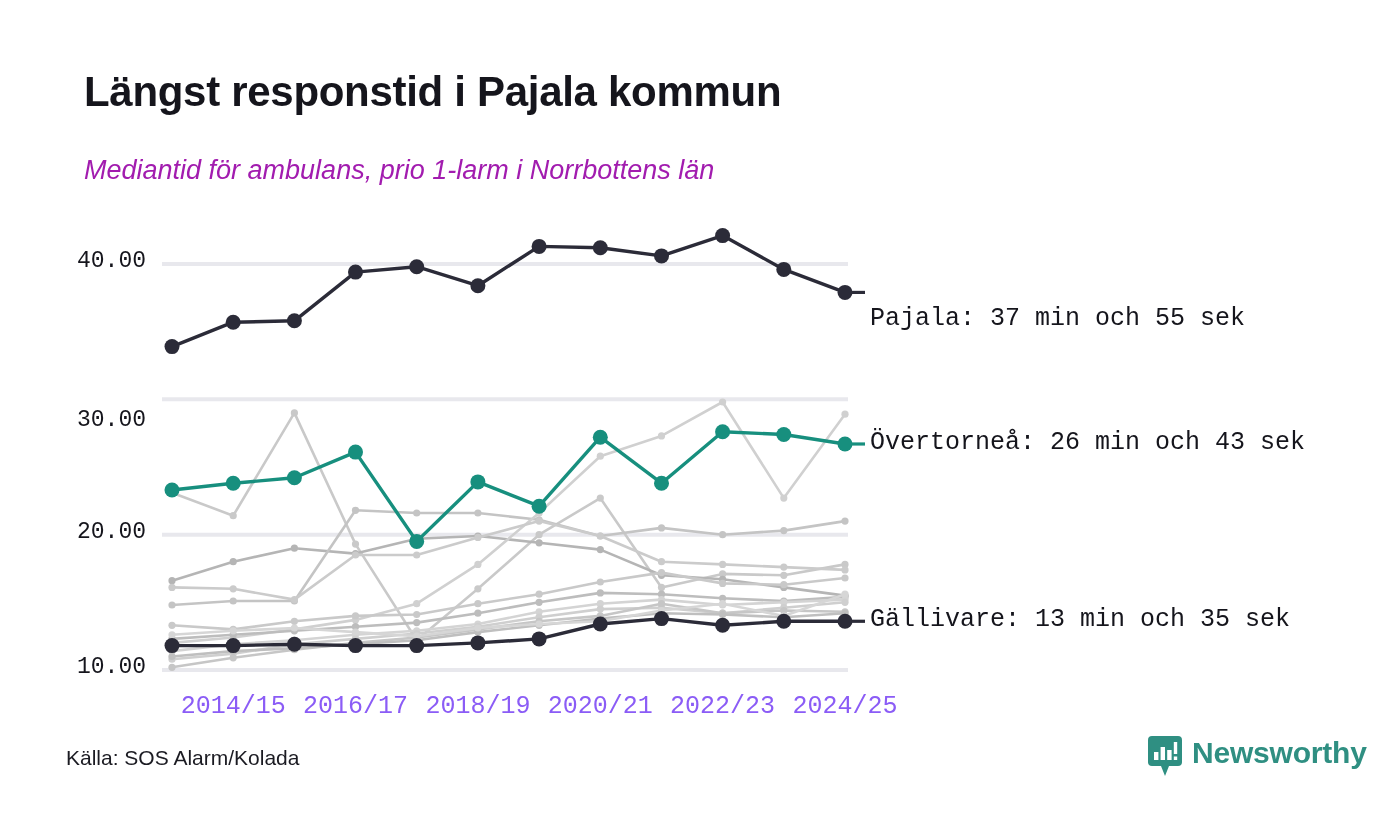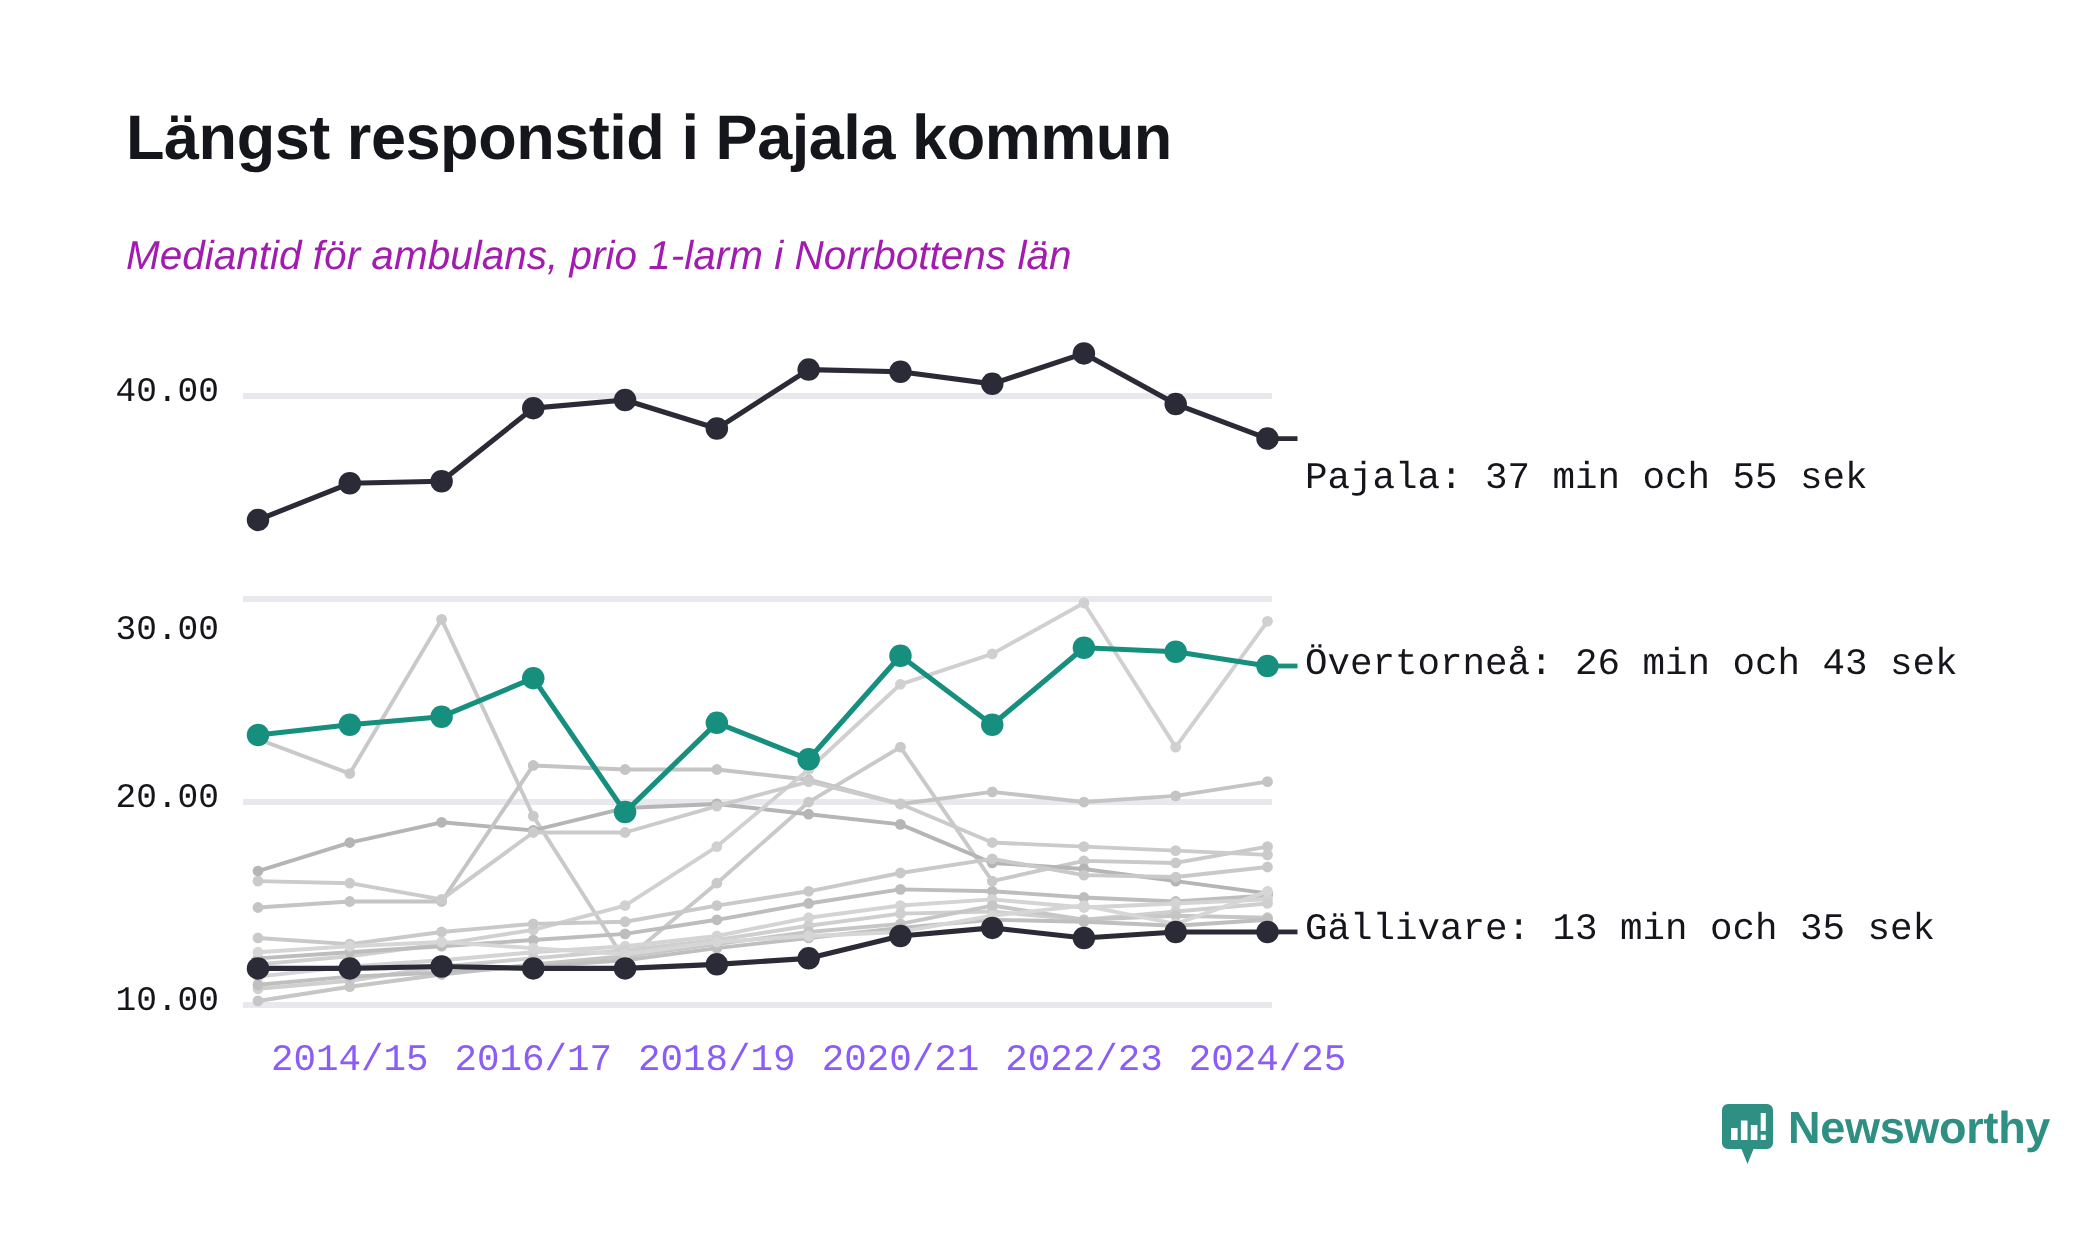--- a/index.html
+++ b/index.html
@@ -355,20 +355,21 @@
         <div class="x-tick-label" style="left: 652.636px; top: 692px;">2022/23</div>
         <div class="x-tick-label" style="left: 775px; top: 692px;">2024/25</div>
       </div>
     <div id="series-labels">
         <div class="series-label" style="left: 870px; top: 272px; margin-top: 32px;">Pajala: 37 min och 55 sek</div>
         <div class="series-label" style="left: 870px; top: 427.993px;">Övertorneå: 26 min och 43 sek</div>
         <div class="series-label" style="left: 870px; top: 605.28px;">Gällivare: 13 min och 35 sek</div>
       </div>
   </div>
 
+  <div class="footer-source">Källa: SOS Alarm/Kolada</div>
 
   <div class="logo-wrap">
     <span>
       <svg width="34" height="42" viewBox="0 0 34 42">
         <path d="M4 0 H30 A4 4 0 0 1 34 4 V26 A4 4 0 0 1 30 30 H21 L17 40 L13 30 H4 A4 4 0 0 1 0 26 V4 A4 4 0 0 1 4 0 Z" fill="#2f8f82"></path>
         <rect x="6" y="16" width="4.4" height="8" fill="#ffffff"></rect>
         <rect x="12.6" y="11" width="4.4" height="13" fill="#ffffff"></rect>
         <rect x="19.2" y="14" width="4.4" height="10" fill="#ffffff"></rect>
         <rect x="25.8" y="6" width="3.4" height="12" fill="#ffffff"></rect>
         <rect x="25.8" y="20.5" width="3.4" height="3.5" fill="#ffffff"></rect>

